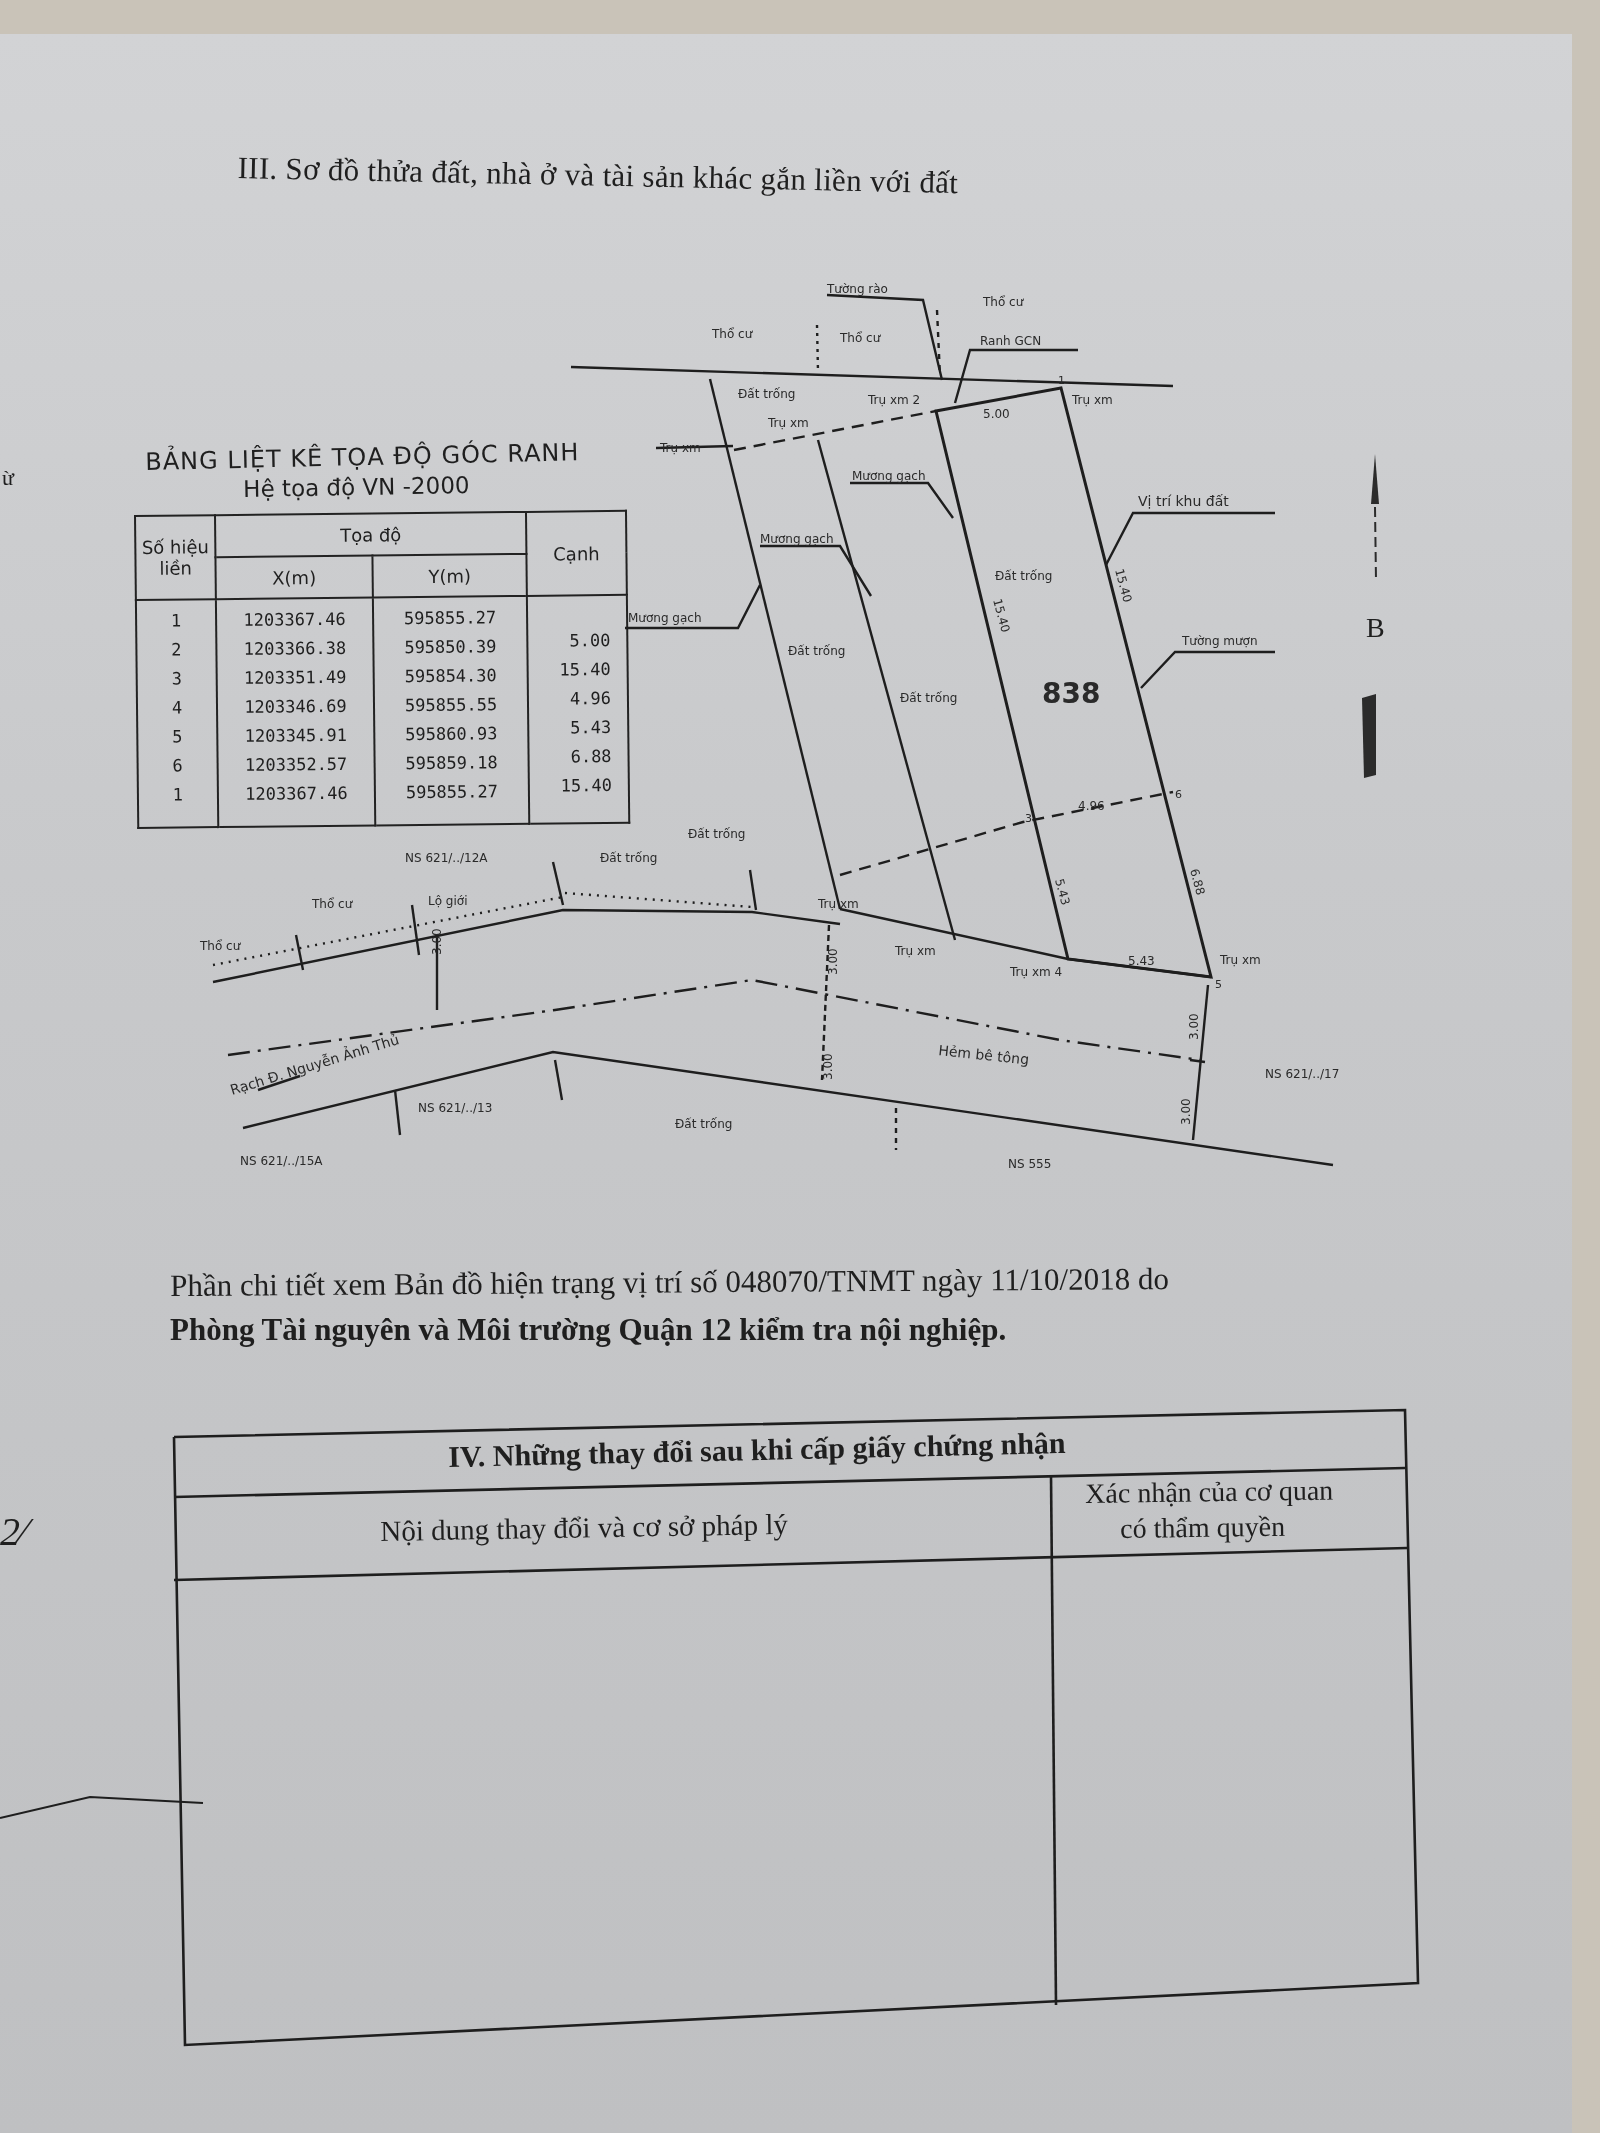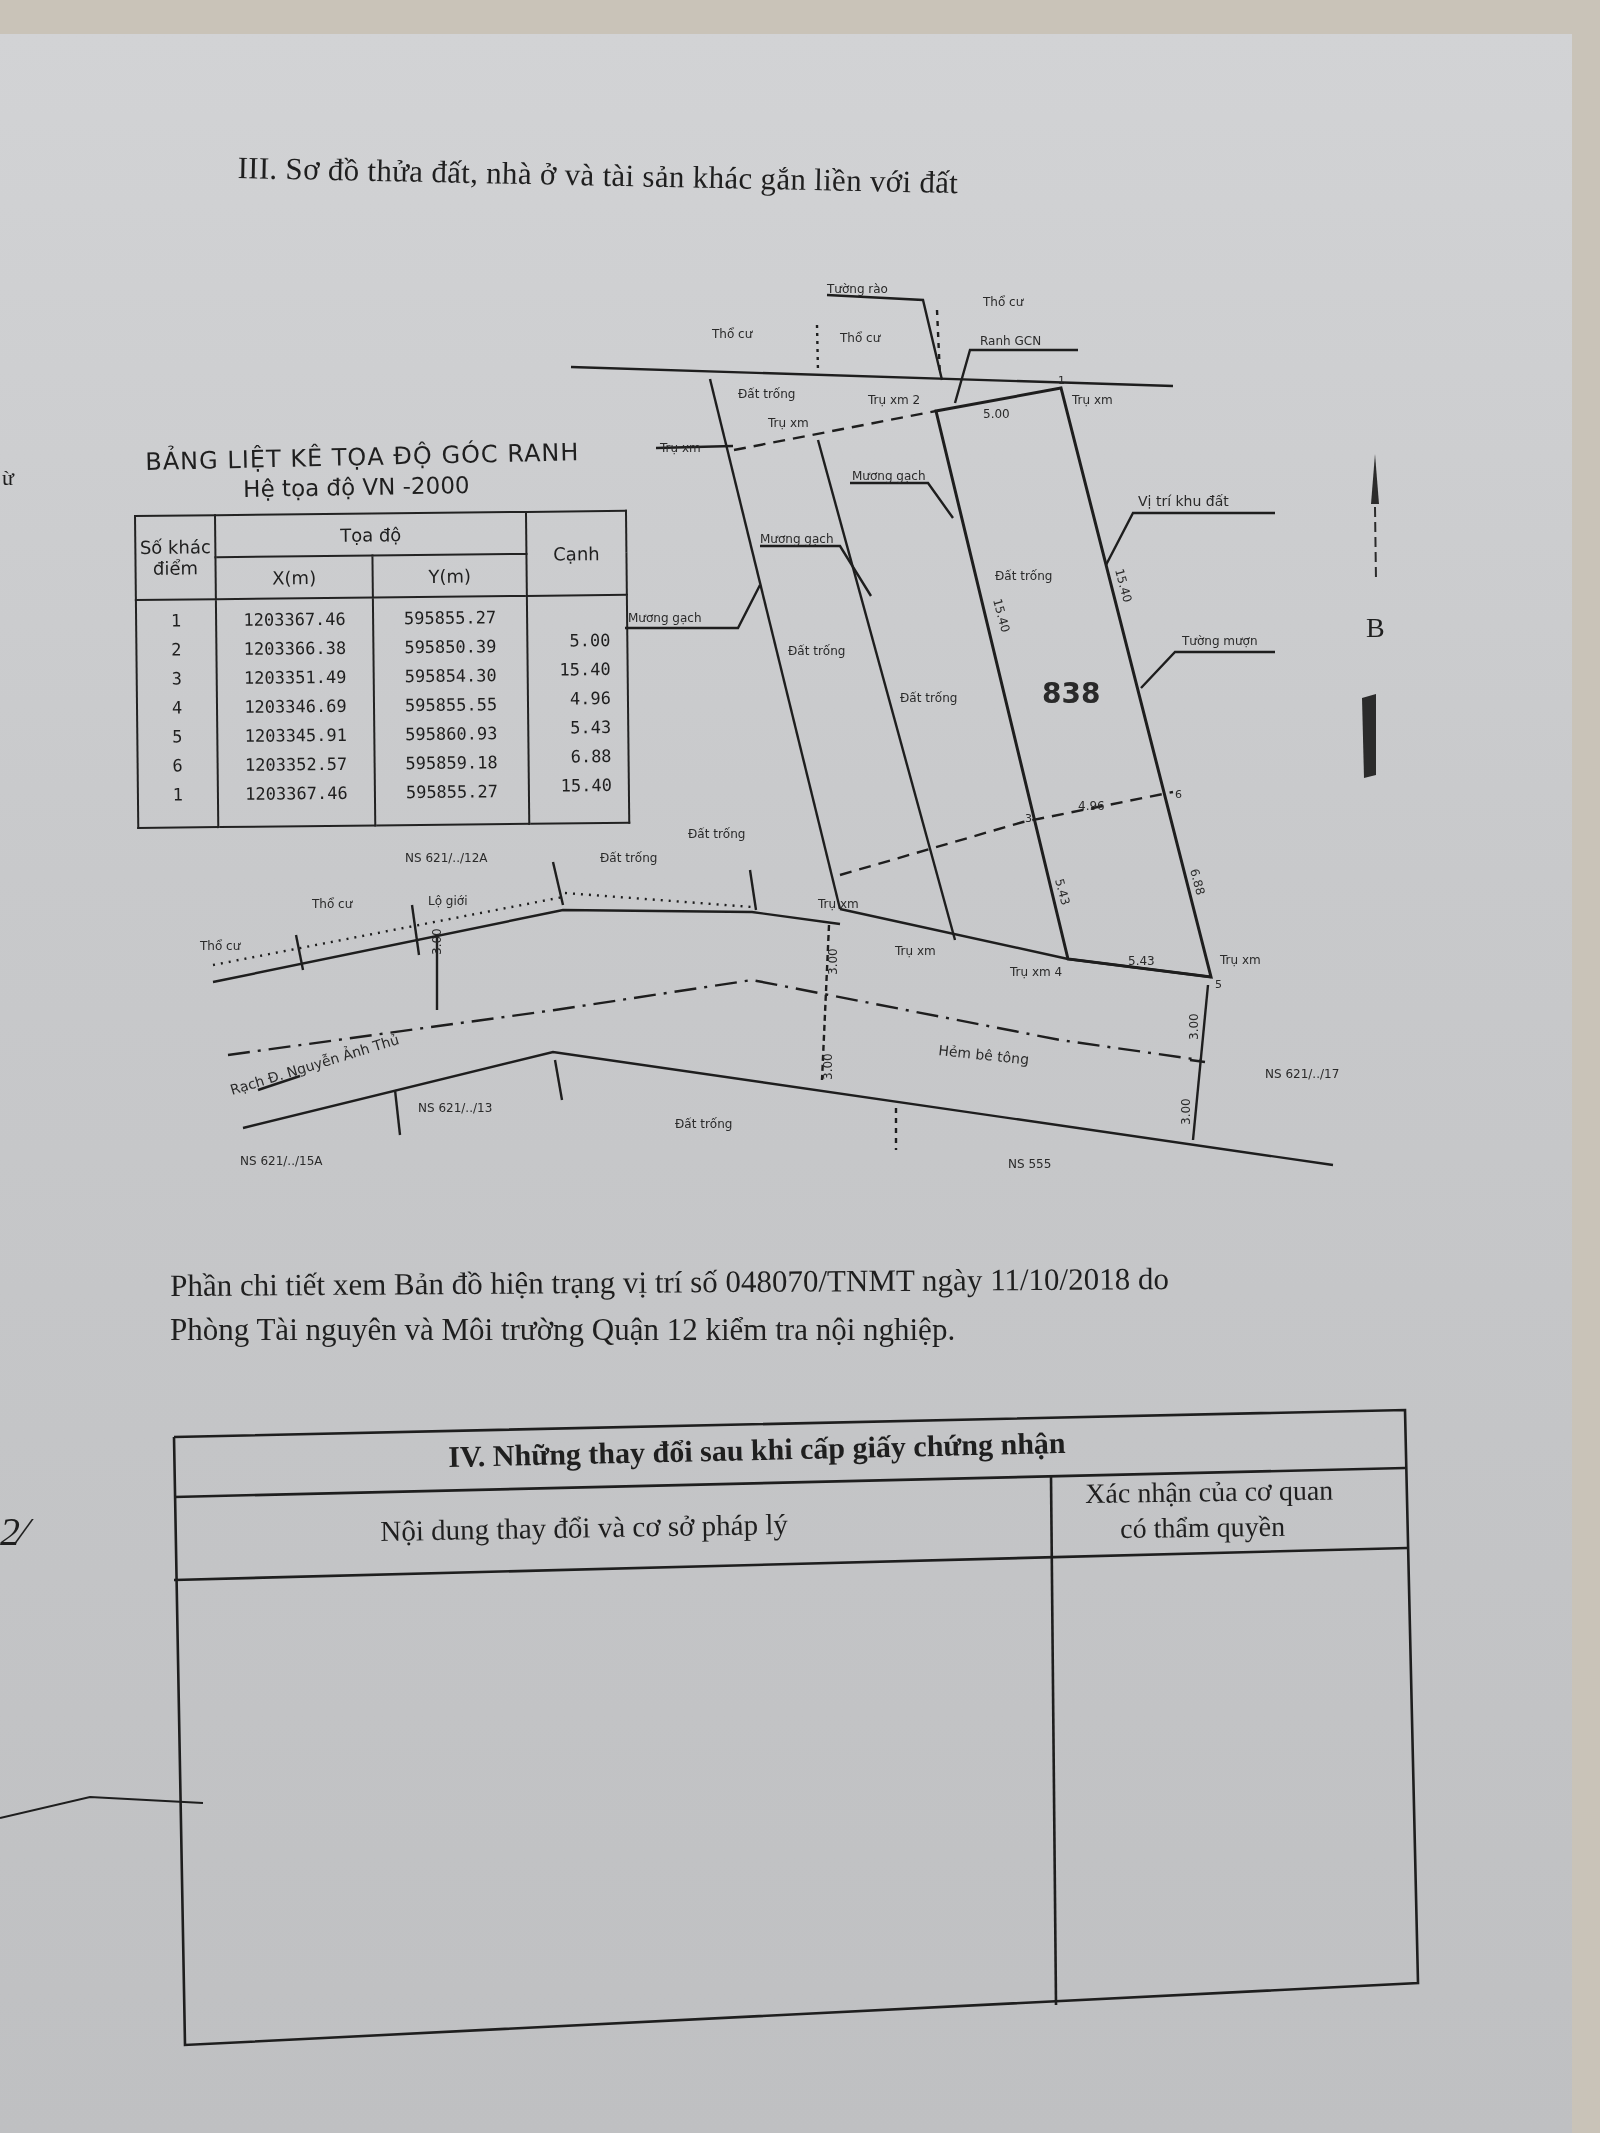--- a/index.html
+++ b/index.html
@@ -18,21 +18,21 @@
                  transform:rotate(-0.6deg); transform-origin:left top;
                  font-family:"DejaVu Sans Mono", monospace; font-size:17px; }
   .coord-table th, .coord-table td { border:2.5px solid #222; padding:0; text-align:center; font-weight:normal; }
   .coord-table th { font-family:"DejaVu Sans", sans-serif; font-size:18px; height:40px; }
   .coord-table td.vals { line-height:29px; vertical-align:top; padding-top:6px; }
   .coord-table td.canh { text-align:right; padding-right:16px; padding-top:30px; line-height:29px; vertical-align:top; }
   svg.map { position:absolute; left:0; top:0; }
   svg.map text { font-family:"DejaVu Sans", sans-serif; fill:#2a2a2a; }
   .note { left:170px; font-size:31px; font-family:"Liberation Serif", serif; }
   .note1 { top:1268px; transform:rotate(-0.4deg); transform-origin:left top; }
-  .note2 { top:1312px; }
+  .note2 { top:1312px;font-weight:bold; }
   .sec4-head { left:448px; top:1440px; font-size:30px; font-weight:bold; transform:rotate(-1.3deg); transform-origin:left top; }
   .sec4-col1 { left:380px; top:1515px; font-size:29px; transform:rotate(-1deg); transform-origin:left top; }
   .sec4-col2a { left:1085px; top:1478px; font-size:28px; transform:rotate(-0.8deg); transform-origin:left top; }
   .sec4-col2b { left:1120px; top:1513px; font-size:28px; transform:rotate(-0.8deg); transform-origin:left top; }
   .b-letter { left:1366px; top:612px; font-size:28px; font-family:"Liberation Serif", serif; }
   .margin-mark { left:2px; top:465px; font-size:22px; }
   .pen-mark { left:0px; top:1508px; font-size:40px; font-style:italic; }
 </style>
 </head>
 <body>
@@ -42,21 +42,21 @@
 <div class="abs sec3-title">III. Sơ đồ thửa đất, nhà ở và tài sản khác gắn liền với đất</div>
 
 <div class="abs margin-mark">ừ</div>
 
 <div class="abs coord-title">BẢNG LIỆT KÊ TỌA ĐỘ GÓC RANH</div>
 <div class="abs coord-sub">Hệ tọa độ VN -2000</div>
 
 <table class="coord-table">
   <tbody>
       <tr>
-    <th rowspan="2" style="width:78px"><span>Số khác điểm</span></th>
+    <th rowspan="2" style="width:78px"><span>Số hiệu liền</span></th>
     <th colspan="2">Tọa độ</th>
     <th rowspan="2" style="width:98px">Cạnh</th>
   </tr>
   <tr>
     <th style="width:155px">X(m)</th>
     <th style="width:152px">Y(m)</th>
   </tr>
   <tr style="height:228px">
     <td class="vals">
       <div>1</div>

